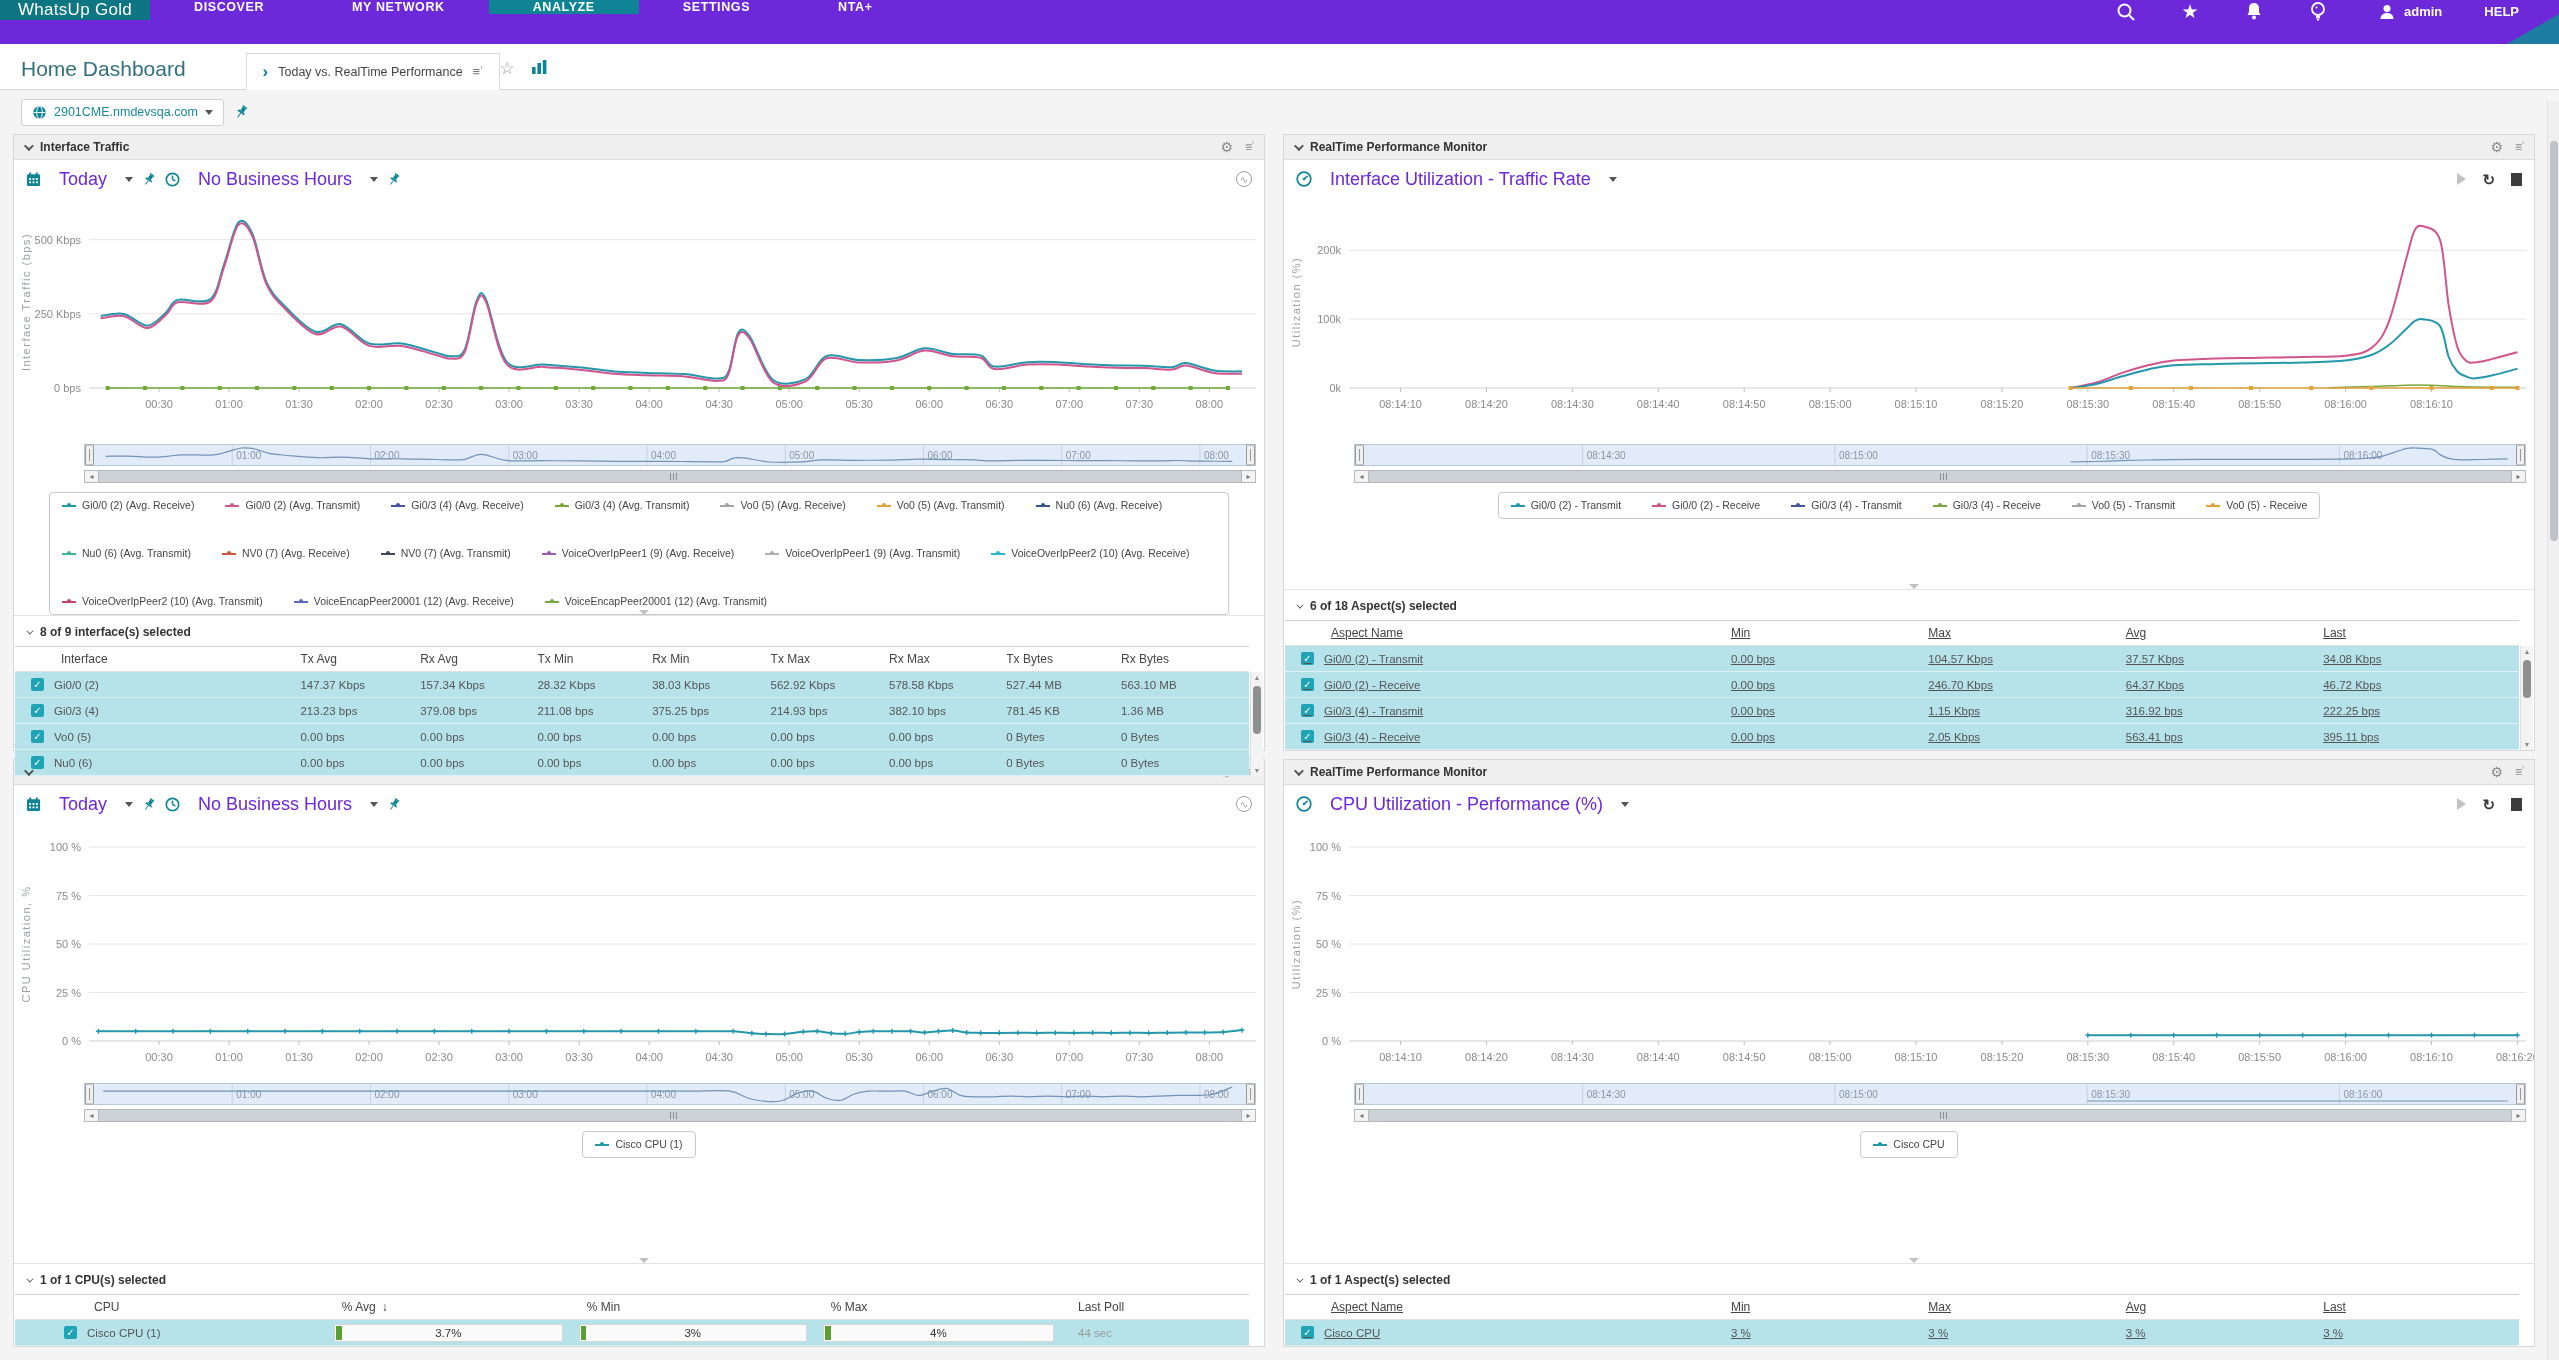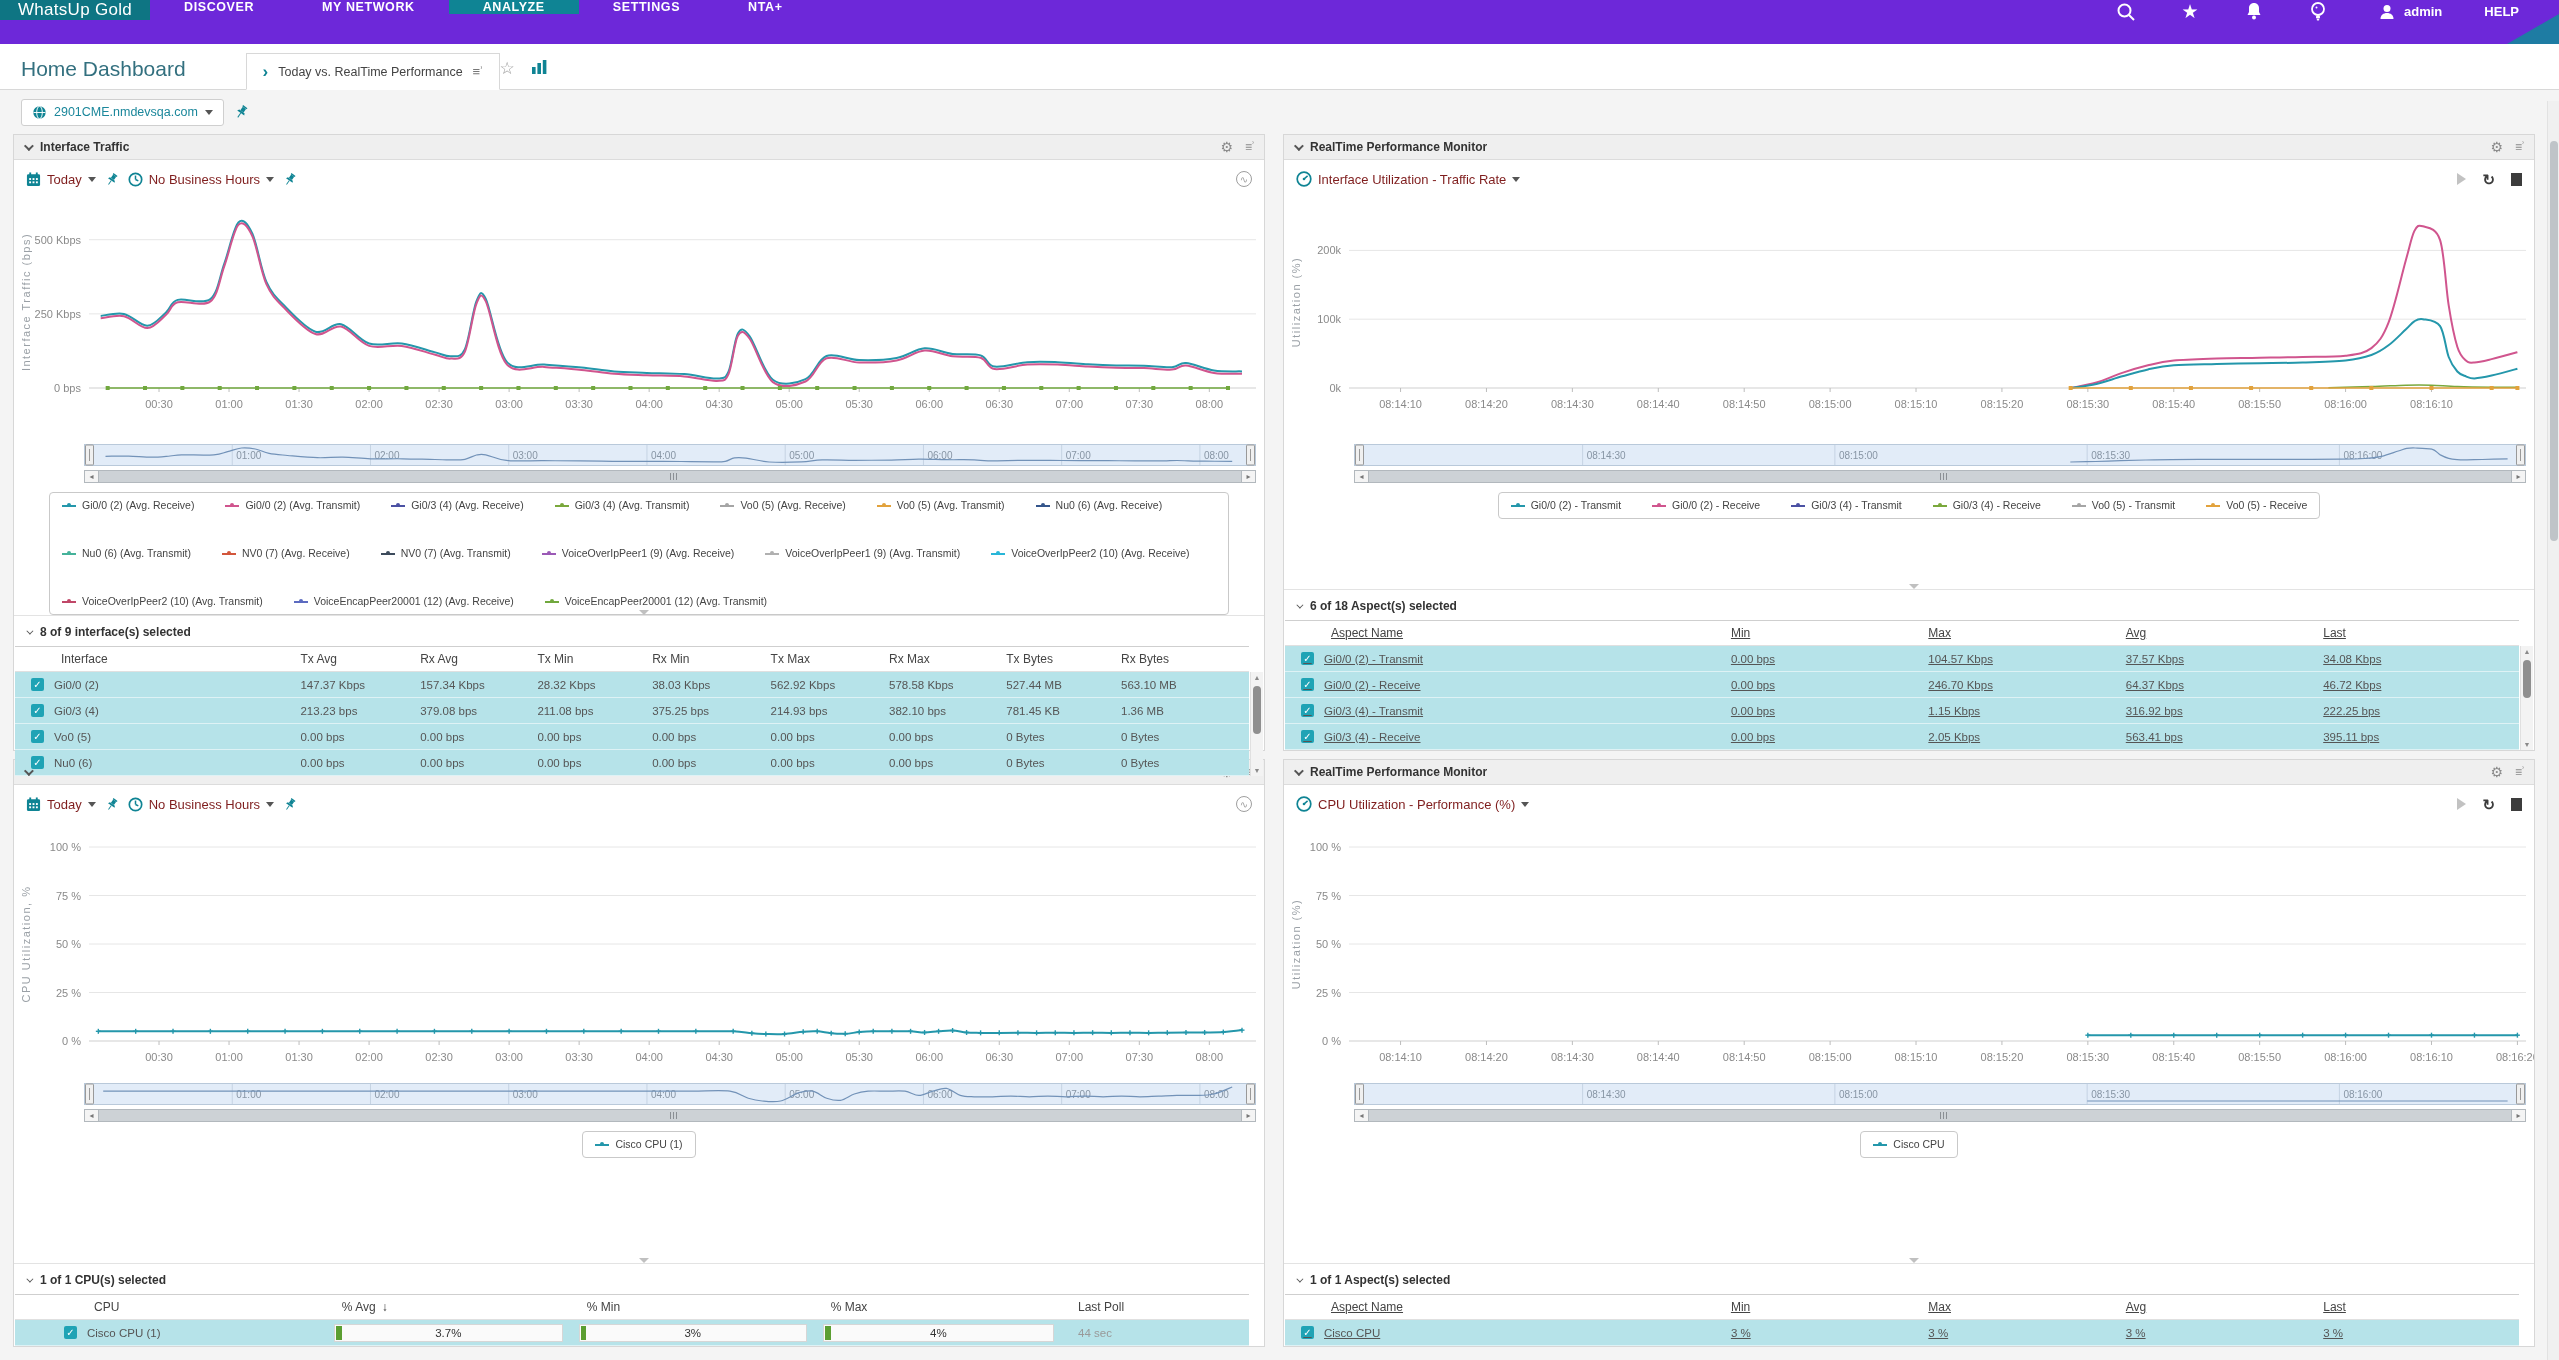--- a/index.html
+++ b/index.html
@@ -1,21 +1,21 @@
 <!DOCTYPE html>
 <html><head>
 <meta charset="utf-8">
 <style>
   *{margin:0;padding:0;box-sizing:border-box;}
   html,body{width:2559px;height:1360px;overflow:hidden;font-family:"Liberation Sans",sans-serif;background:#f4f4f4;}
   
   .topnav{height:44px;background:#6d28d9;display:flex;align-items:flex-start;position:relative;}
   .brand{width:150px;background:linear-gradient(130deg,#0c6a79 0%,#11808e 55%,#0d708a0 100%),#0e7583;background-color:#0e7583;color:#fff;font-size:17px;display:flex;align-items:center;justify-content:center;letter-spacing:.3px;cursor:pointer;}
   .nav-items{display:flex;align-items:stretch;}
-  .nav-item{display:flex;align-items:center;padding:0 34px;color:#fff;font-size:12.5px;font-weight:bold;letter-spacing:.6px;cursor:pointer;}
+  .nav-item{display:flex;align-items:center;padding:0 44px;color:#fff;font-size:12.5px;font-weight:bold;letter-spacing:.6px;cursor:pointer;}
   .nav-item.active{background:#0f8494;}
   .nav-right{margin-left:auto;display:flex;align-items:center;gap:0;padding-right:26px;}
   .nav-icon{width:64px;display:flex;align-items:center;justify-content:center;color:#fff;cursor:pointer;height:100%;}
   .nav-user{display:flex;align-items:center;gap:8px;color:#fff;font-size:13px;font-weight:bold;padding:0 28px;cursor:pointer;}
   .nav-help{color:#fff;font-size:13px;font-weight:bold;padding:0 14px;cursor:pointer;}
   .nav-wedge{position:absolute;right:0;bottom:0;width:0;height:0;border-left:52px solid transparent;border-bottom:30px solid rgba(17,139,153,.85);}
   
   .subheader{height:46px;background:#fff;display:flex;align-items:flex-end;position:relative;border-bottom:1px solid #d8d8d8;}
   .page-title{font-size:21px;font-weight:400;color:#33707f;margin:0 60px 8px 21px;}
   .tab{height:37px;display:flex;align-items:center;gap:10px;padding:0 16px;border:1px solid #d8d8d8;border-bottom:1px solid #fff;background:#fff;margin-bottom:-1px;cursor:pointer;}
@@ -36,21 +36,21 @@
   .panel.top{height:617px;}
   .panel.bottom{height:588px;}
   .panel-header{height:25px;background:#efefef;border-bottom:1px solid #dcdcdc;display:flex;align-items:center;padding:0 10px;gap:9px;flex:none;}
   .panel-title{font-size:12px;color:#333;font-weight:600;}
   .ph-right{margin-left:auto;display:flex;align-items:center;gap:12px;}
   .gear{color:#8a8a8a;font-size:14px;line-height:1;cursor:pointer;}
   .menu-ic{color:#8a8a8a;font-size:12px;cursor:pointer;letter-spacing:-1px;}
   .chev{width:7px;height:7px;border-right:2px solid #555;border-bottom:2px solid #555;transform:rotate(45deg) translateY(-2px);display:inline-block;cursor:pointer;}
   .chev.sm{width:5px;height:5px;border-width:1.5px;}
   .toolbar{height:38px;display:flex;align-items:center;gap:9px;padding:0 12px;flex:none;}
-  .tb-link{display:flex;align-items:center;gap:6px;color:#7f1d1d;font-size:13px;cursor:pointer;}
+  .tb-link{display:flex;align-items:center;gap:18px;color:#6d28d9;font-size:18px;cursor:pointer;}
   .tb-right{margin-left:auto;display:flex;align-items:center;gap:16px;}
   .play-ic{width:0;height:0;border-top:6px solid transparent;border-bottom:6px solid transparent;border-left:9px solid #c2c2c2;display:inline-block;cursor:pointer;}
   .refresh-ic{color:#3c3c3c;font-size:15px;font-weight:bold;cursor:pointer;line-height:1;}
   .stop-ic{width:11px;height:13px;background:#3c3c3c;display:inline-block;cursor:pointer;}
   .live-ic{width:16px;height:16px;border:1px solid #9e9e9e;border-radius:50%;color:#9e9e9e;font-size:10px;display:flex;align-items:center;justify-content:center;cursor:pointer;}
   .chart-wrap{flex:none;}
   .chart-wrap svg{display:block;}
   .navrow{margin:8px 8px 0 70px;flex:none;}
   .hscroll{margin:0 8px 0 70px;height:13px;background:#cdd2d6;border:1px solid #b2b8bd;position:relative;flex:none;cursor:pointer;}
   .hs-arrow{position:absolute;top:0;bottom:0;width:14px;background:#f4f4f4;color:#777;font-size:8px;display:flex;align-items:center;justify-content:center;cursor:pointer;}

